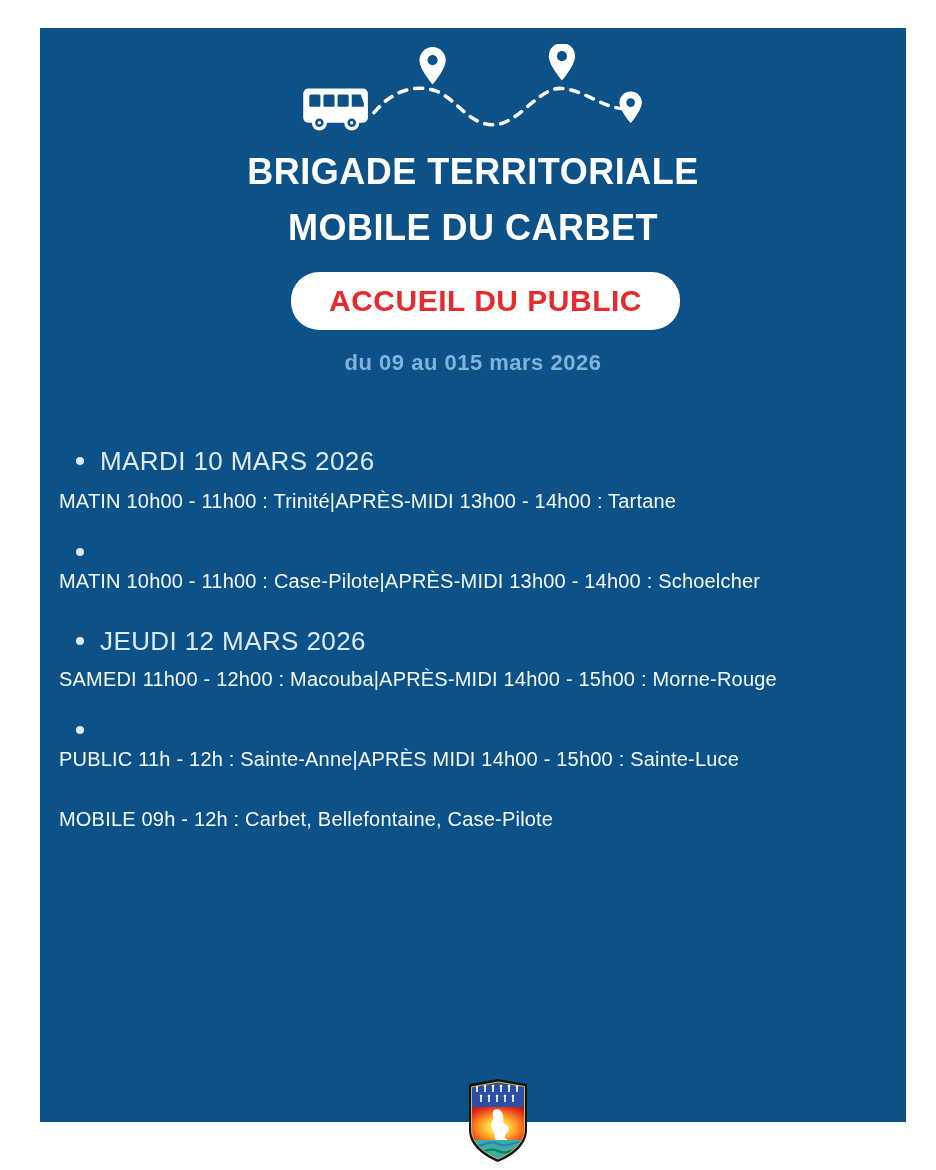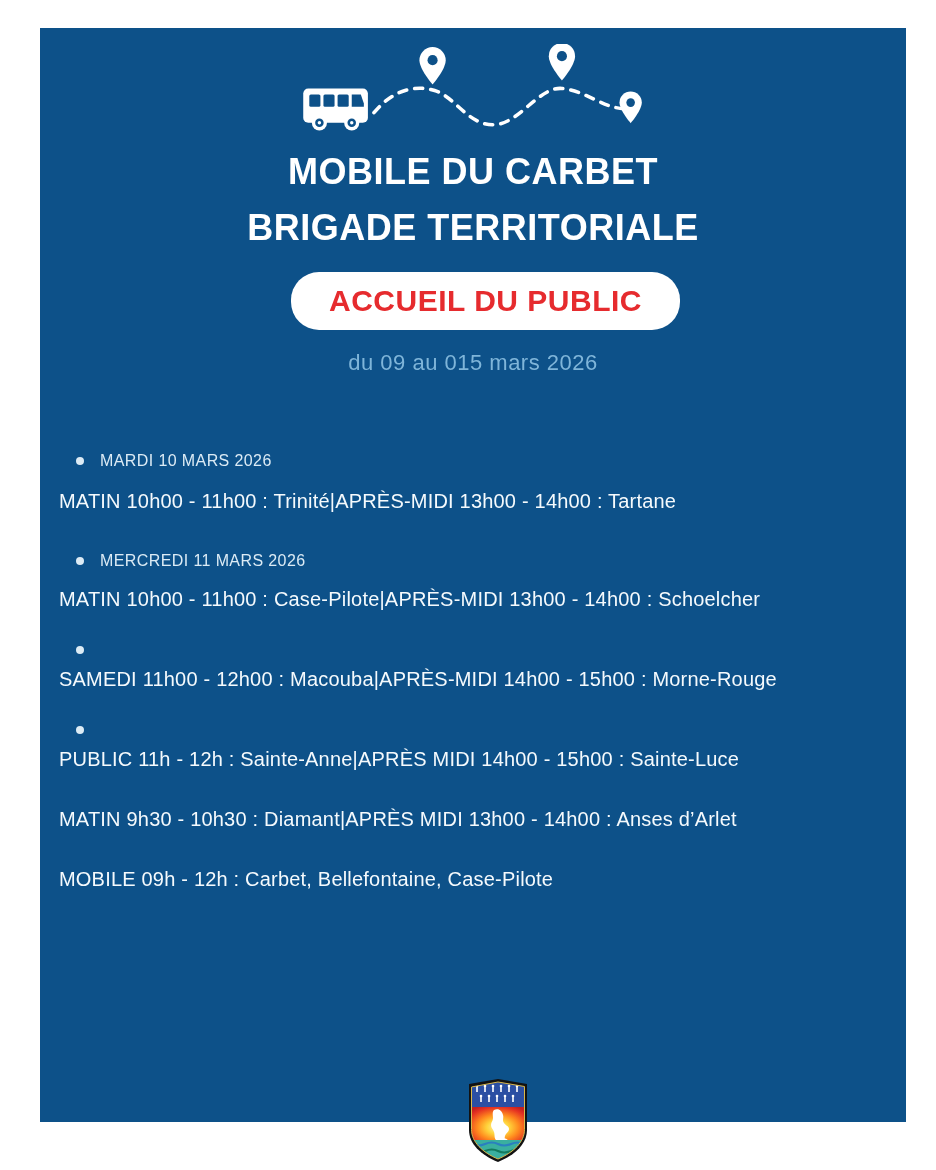--- a/index.html
+++ b/index.html
@@ -43,38 +43,38 @@
     font-size: 30px;
     font-weight: 700;
     letter-spacing: 0.5px;
   }
 
   .date-range {
     margin-top: 20px;
     text-align: center;
     color: #7fb5d9;
     font-size: 22px;
-    font-weight: 400;
+    font-weight: 700;
     letter-spacing: 0.5px;
   }
 
   .schedule {
     margin-top: 72px;
     padding-left: 19px;
     padding-right: 24px;
     color: #f5fafd;
   }
   .entry { margin-bottom: 34px; }
   .entry-day {
     margin-left: 17px;
     display: flex;
     align-items: center;
     gap: 16px;
     color: #dcebf5;
-    font-size: 16px;
+    font-size: 26px;
     line-height: 26px;
     letter-spacing: 0.4px;
   }
   .dot {
     width: 8px; height: 8px;
     background: #dcebf5;
     border-radius: 50%;
     flex: 0 0 auto;
   }
   .entry-detail {
@@ -122,22 +122,22 @@
         <circle cx="60" cy="78" r="4.2" fill="#0d5189"></circle>
         <circle cx="60" cy="78" r="1.7" fill="#ffffff"></circle>
       </g>
 
       <use href="#pin" x="0" y="0" transform="translate(140,16)"></use>
       <use href="#pin" x="0" y="0" transform="translate(268,12)"></use>
       <use href="#pin" x="0" y="0" transform="translate(336,58) scale(0.85)"></use>
     </svg>
 
     <div class="title">
+      <div>BRIGADE TERRITORIALE</div>
       <div>MOBILE DU CARBET</div>
-      <div>BRIGADE TERRITORIALE</div>
     </div>
 
     <div class="badge-wrap">
       <span class="badge">ACCUEIL DU PUBLIC</span>
     </div>
 
     <div class="date-range">du 09 au 015 mars 2026</div>
 
     <div class="schedule">
 
@@ -145,41 +145,40 @@
         <div class="entry-day">
           <span class="dot"></span>
           <span>MARDI 10 MARS 2026</span>
         </div>
         <div class="entry-detail">MATIN 10h00 - 11h00 : Trinité|APRÈS-MIDI 13h00 - 14h00 : Tartane</div>
       </div>
 
       <div class="entry">
         <div class="entry-day">
           <span class="dot"></span>
-          <span>MERCREDI 11 MARS 2026</span>
         </div>
         <div class="entry-detail">MATIN 10h00 - 11h00 : Case-Pilote|APRÈS-MIDI 13h00 - 14h00 : Schoelcher</div>
       </div>
 
       <div class="entry">
         <div class="entry-day">
           <span class="dot"></span>
+          <span>JEUDI 12 MARS 2026</span>
         </div>
         <div class="entry-detail">SAMEDI 11h00 - 12h00 : Macouba|APRÈS-MIDI 14h00 - 15h00 : Morne-Rouge</div>
       </div>
 
       <div class="entry">
         <div class="entry-day">
           <span class="dot"></span>
         </div>
         <div class="entry-detail">PUBLIC 11h - 12h : Sainte-Anne|APRÈS MIDI 14h00 - 15h00 : Sainte-Luce</div>
       </div>
 
       <div class="entry">
-        <div class="entry-detail">MATIN 9h30 - 10h30 : Diamant|APRÈS MIDI 13h00 - 14h00 : Anses d’Arlet</div>
       </div>
 
       <div class="entry">
         <div class="entry-detail">MOBILE 09h - 12h  : Carbet, Bellefontaine, Case-Pilote</div>
       </div>
 
     </div>
   </div>
 
   <svg class="crest" viewBox="0 0 64 85" aria-hidden="true">

